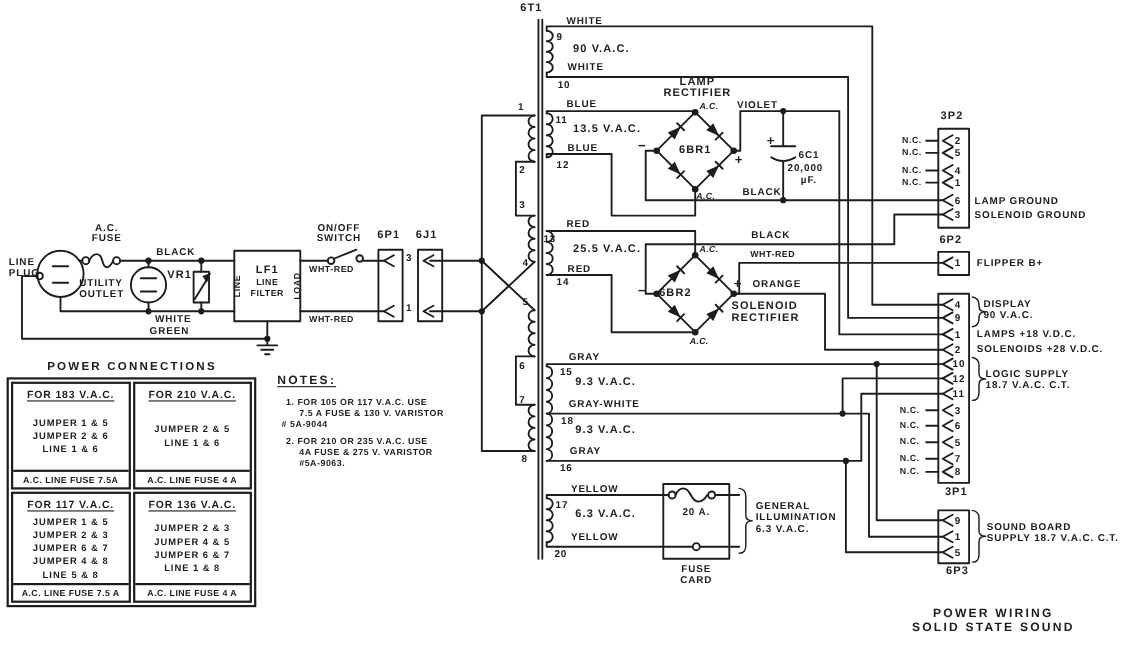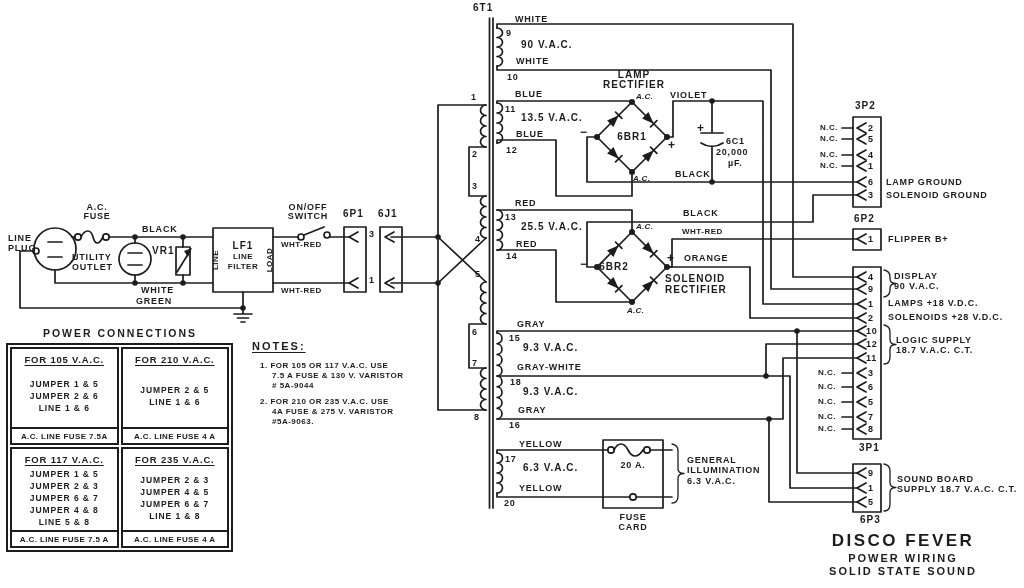--- a/index.html
+++ b/index.html
@@ -283,21 +283,21 @@
 <div class="lb" style="left:515px;top:15px">WHITE</div>
 <div class="lb f10" style="left:521px;top:40px">90 V.A.C.</div>
 <div class="lb" style="left:516px;top:57px">WHITE</div>
 
 <div class="lb" style="left:505px;top:105px">11</div>
 <div class="lb" style="left:506px;top:146px">12</div>
 <div class="lb" style="left:515px;top:90px">BLUE</div>
 <div class="lb f10" style="left:521px;top:113px">13.5 V.A.C.</div>
 <div class="lb" style="left:516px;top:130px">BLUE</div>
 
-<div class="lb" style="left:505px;top:213px">13</div>
+<div class="lb" style="left:494px;top:213px">13</div>
 <div class="lb" style="left:506px;top:252px">14</div>
 <div class="lb" style="left:515px;top:199px">RED</div>
 <div class="lb f10" style="left:521px;top:222px">25.5 V.A.C.</div>
 <div class="lb" style="left:516px;top:240px">RED</div>
 
 <div class="lb" style="left:509px;top:334px">15</div>
 <div class="lb" style="left:510px;top:378px">18</div>
 <div class="lb" style="left:509px;top:421px">16</div>
 <div class="lb" style="left:517px;top:320px">GRAY</div>
 <div class="lb f10" style="left:523px;top:343px">9.3 V.A.C.</div>
@@ -389,21 +389,21 @@
 <div class="lb" style="left:868px;top:469px">9</div>
 <div class="lb" style="left:868px;top:484px">1</div>
 <div class="lb" style="left:868px;top:498px">5</div>
 <div class="lb" style="left:897px;top:475px">SOUND BOARD</div>
 <div class="lb" style="left:897px;top:485px">SUPPLY 18.7 V.A.C. C.T.</div>
 <div class="lb f10" style="left:860px;top:515px">6P3</div>
 
 <div class="lb c" style="left:120px;top:328px;font-size:10.5px;letter-spacing:2px">POWER CONNECTIONS</div>
 <div id="ptable">
   <div class="cell">
-    <div class="hdr">FOR 105 V.A.C.</div>
+    <div class="hdr">FOR 183 V.A.C.</div>
     <div class="body">
       <div>JUMPER 1 &amp; 5</div>
       <div>JUMPER 2 &amp; 6</div>
       <div>LINE 1 &amp; 6</div>
     </div>
     <div class="fuse">A.C. LINE FUSE 7.5A</div>
   </div>
   <div class="cell">
     <div class="hdr">FOR 210 V.A.C.</div>
     <div class="body">
@@ -417,36 +417,35 @@
     <div class="body">
       <div>JUMPER 1 &amp; 5</div>
       <div>JUMPER 2 &amp; 3</div>
       <div>JUMPER 6 &amp; 7</div>
       <div>JUMPER 4 &amp; 8</div>
       <div>LINE 5 &amp; 8</div>
     </div>
     <div class="fuse">A.C. LINE FUSE 7.5 A</div>
   </div>
   <div class="cell">
-    <div class="hdr">FOR 235 V.A.C.</div>
+    <div class="hdr">FOR 136 V.A.C.</div>
     <div class="body">
       <div>JUMPER 2 &amp; 3</div>
       <div>JUMPER 4 &amp; 5</div>
       <div>JUMPER 6 &amp; 7</div>
       <div>LINE 1 &amp; 8</div>
     </div>
     <div class="fuse">A.C. LINE FUSE 4 A</div>
   </div>
 </div>
 
 <div class="lb nund" style="left:252px;top:341px;font-size:11px;letter-spacing:2px">NOTES:</div>
 <div class="lb s8" style="left:260px;top:362px">1. FOR 105 OR 117 V.A.C. USE</div>
 <div class="lb s8" style="left:272px;top:372px">7.5 A FUSE &amp; 130 V. VARISTOR</div>
-<div class="lb s8" style="left:272px;top:382px"># 5A-9044</div>
+<div class="lb s8" style="left:256px;top:382px"># 5A-9044</div>
 <div class="lb s8" style="left:260px;top:398px">2. FOR 210 OR 235 V.A.C. USE</div>
 <div class="lb s8" style="left:272px;top:408px">4A FUSE &amp; 275 V. VARISTOR</div>
 <div class="lb s8" style="left:272px;top:418px">#5A-9063.</div>
 
-<div class="lb c t17" style="left:903px;top:532px">DISCO FEVER</div>
 <div class="lb c t11" style="left:903px;top:553px">POWER WIRING</div>
 <div class="lb c t11" style="left:903px;top:566px">SOLID STATE SOUND</div>
 
 </div>
 
 </body></html>

